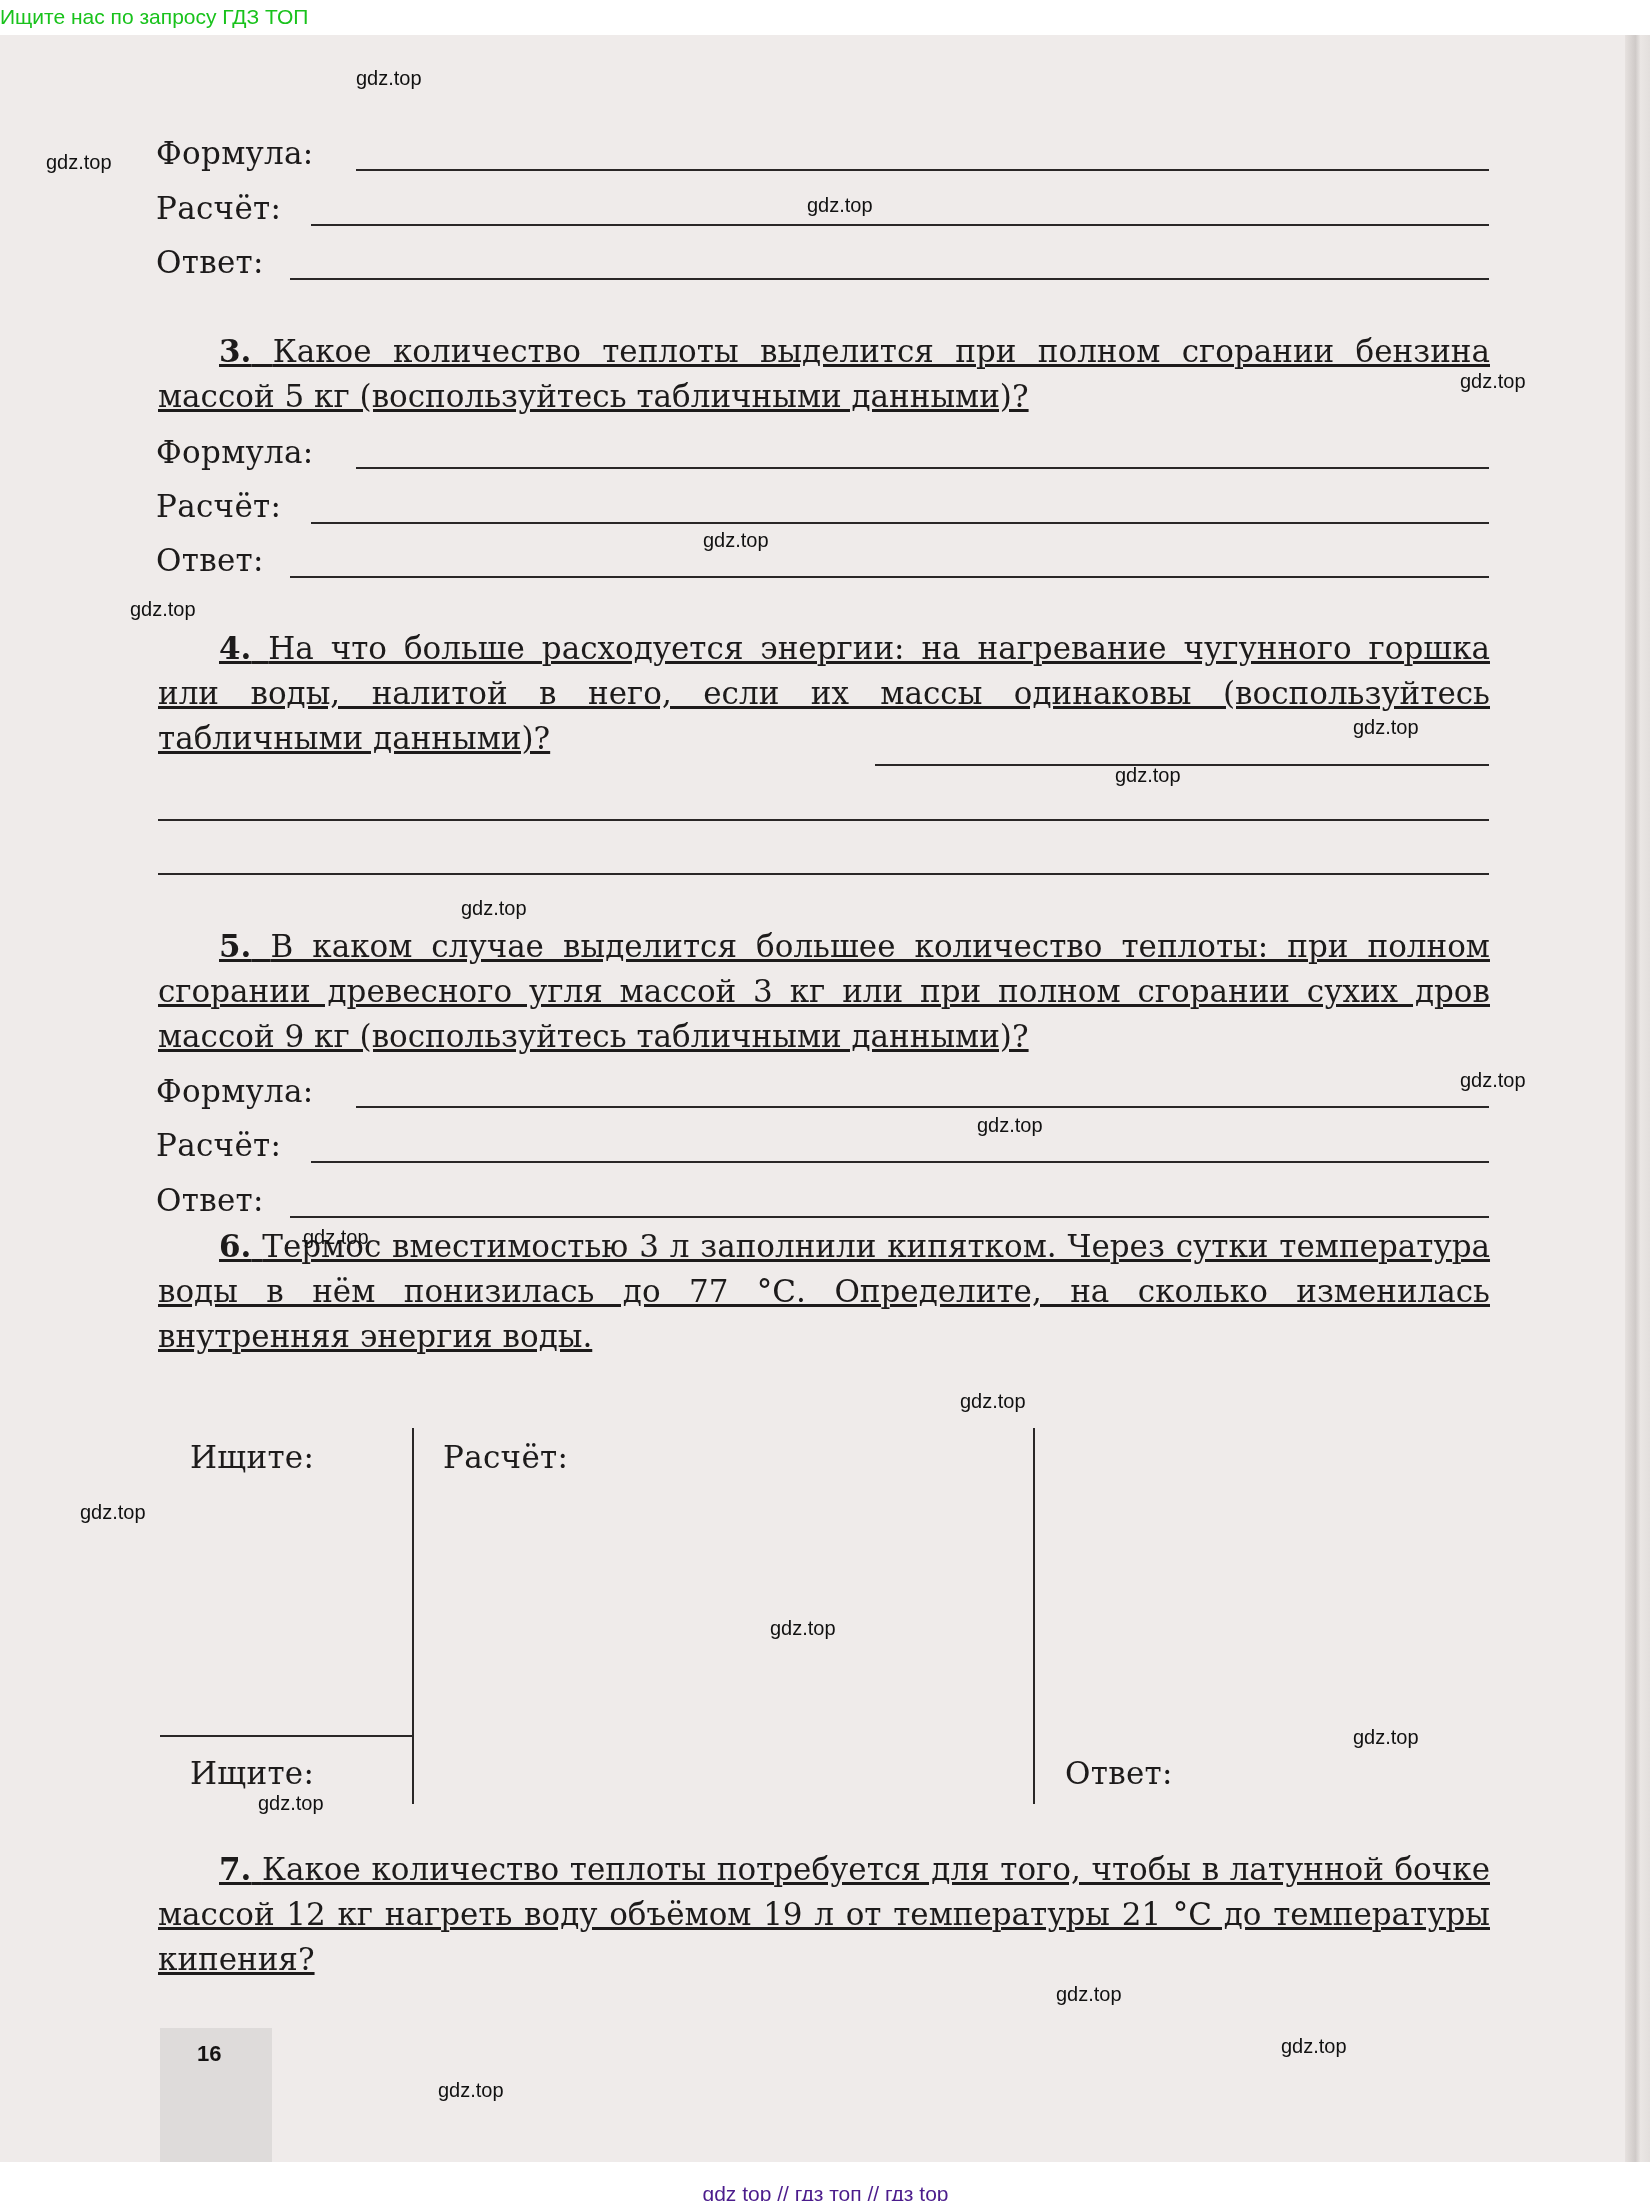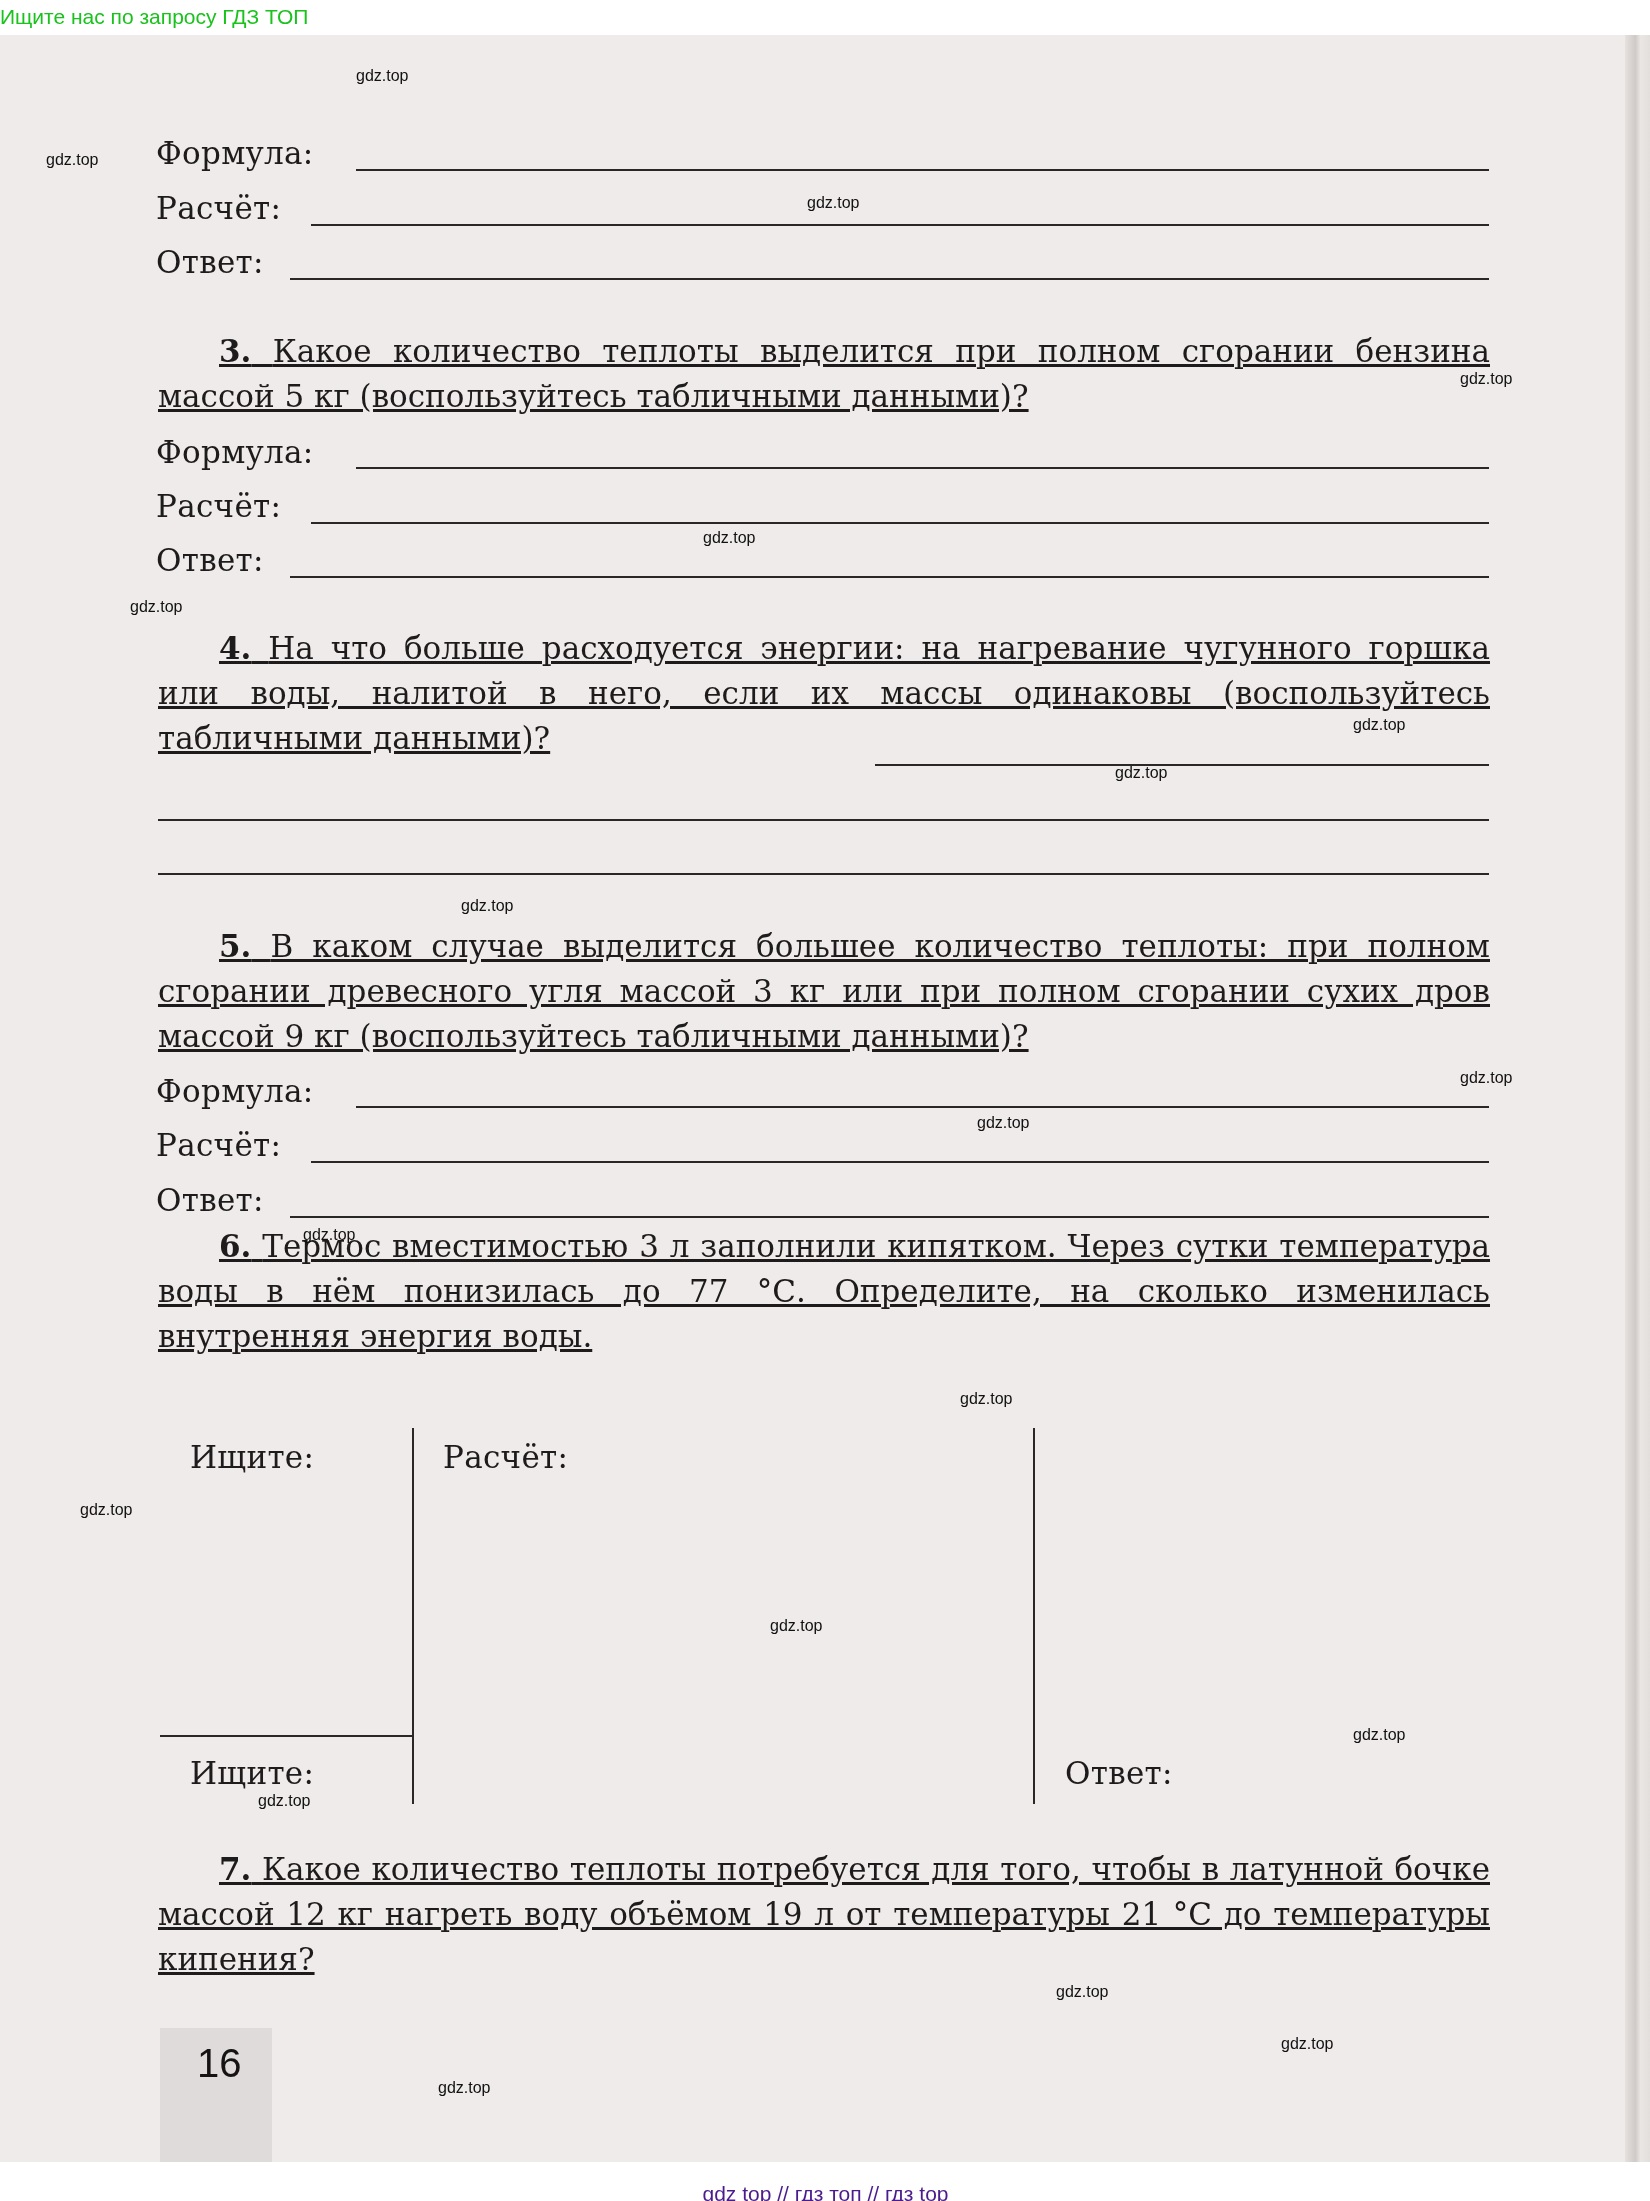--- a/index.html
+++ b/index.html
@@ -44,30 +44,30 @@
   }
   .para b { font-weight:bold; }
   .line {
     position:absolute; height:1.7px; background:#2a2727;
   }
   .vline {
     position:absolute; width:1.7px; background:#2a2727;
   }
   .wm {
     position:absolute; font-family:"Liberation Sans", sans-serif;
-    font-size:16px; color:#111111;text-align:center;
+    font-size:20px; color:#111111;text-align:center;
   }
   .pagenum-box {
     position:absolute; left:160px; top:2028px; width:112px; height:134px;
     background:#dedbda;
   }
   .pagenum {
     position:absolute; left:197px; top:2041px;
-    font-family:"Liberation Sans", sans-serif; font-weight:normal;
-    font-size:40px; color:#151313;
+    font-family:"Liberation Sans", sans-serif; font-weight:bold;
+    font-size:22px; color:#151313;
   }
 </style>
 </head>
 <body>
 
 <div class="topbar">
   <span>Ищите нас по запросу ГДЗ ТОП</span>
 </div>
 
 <div class="page"></div>

